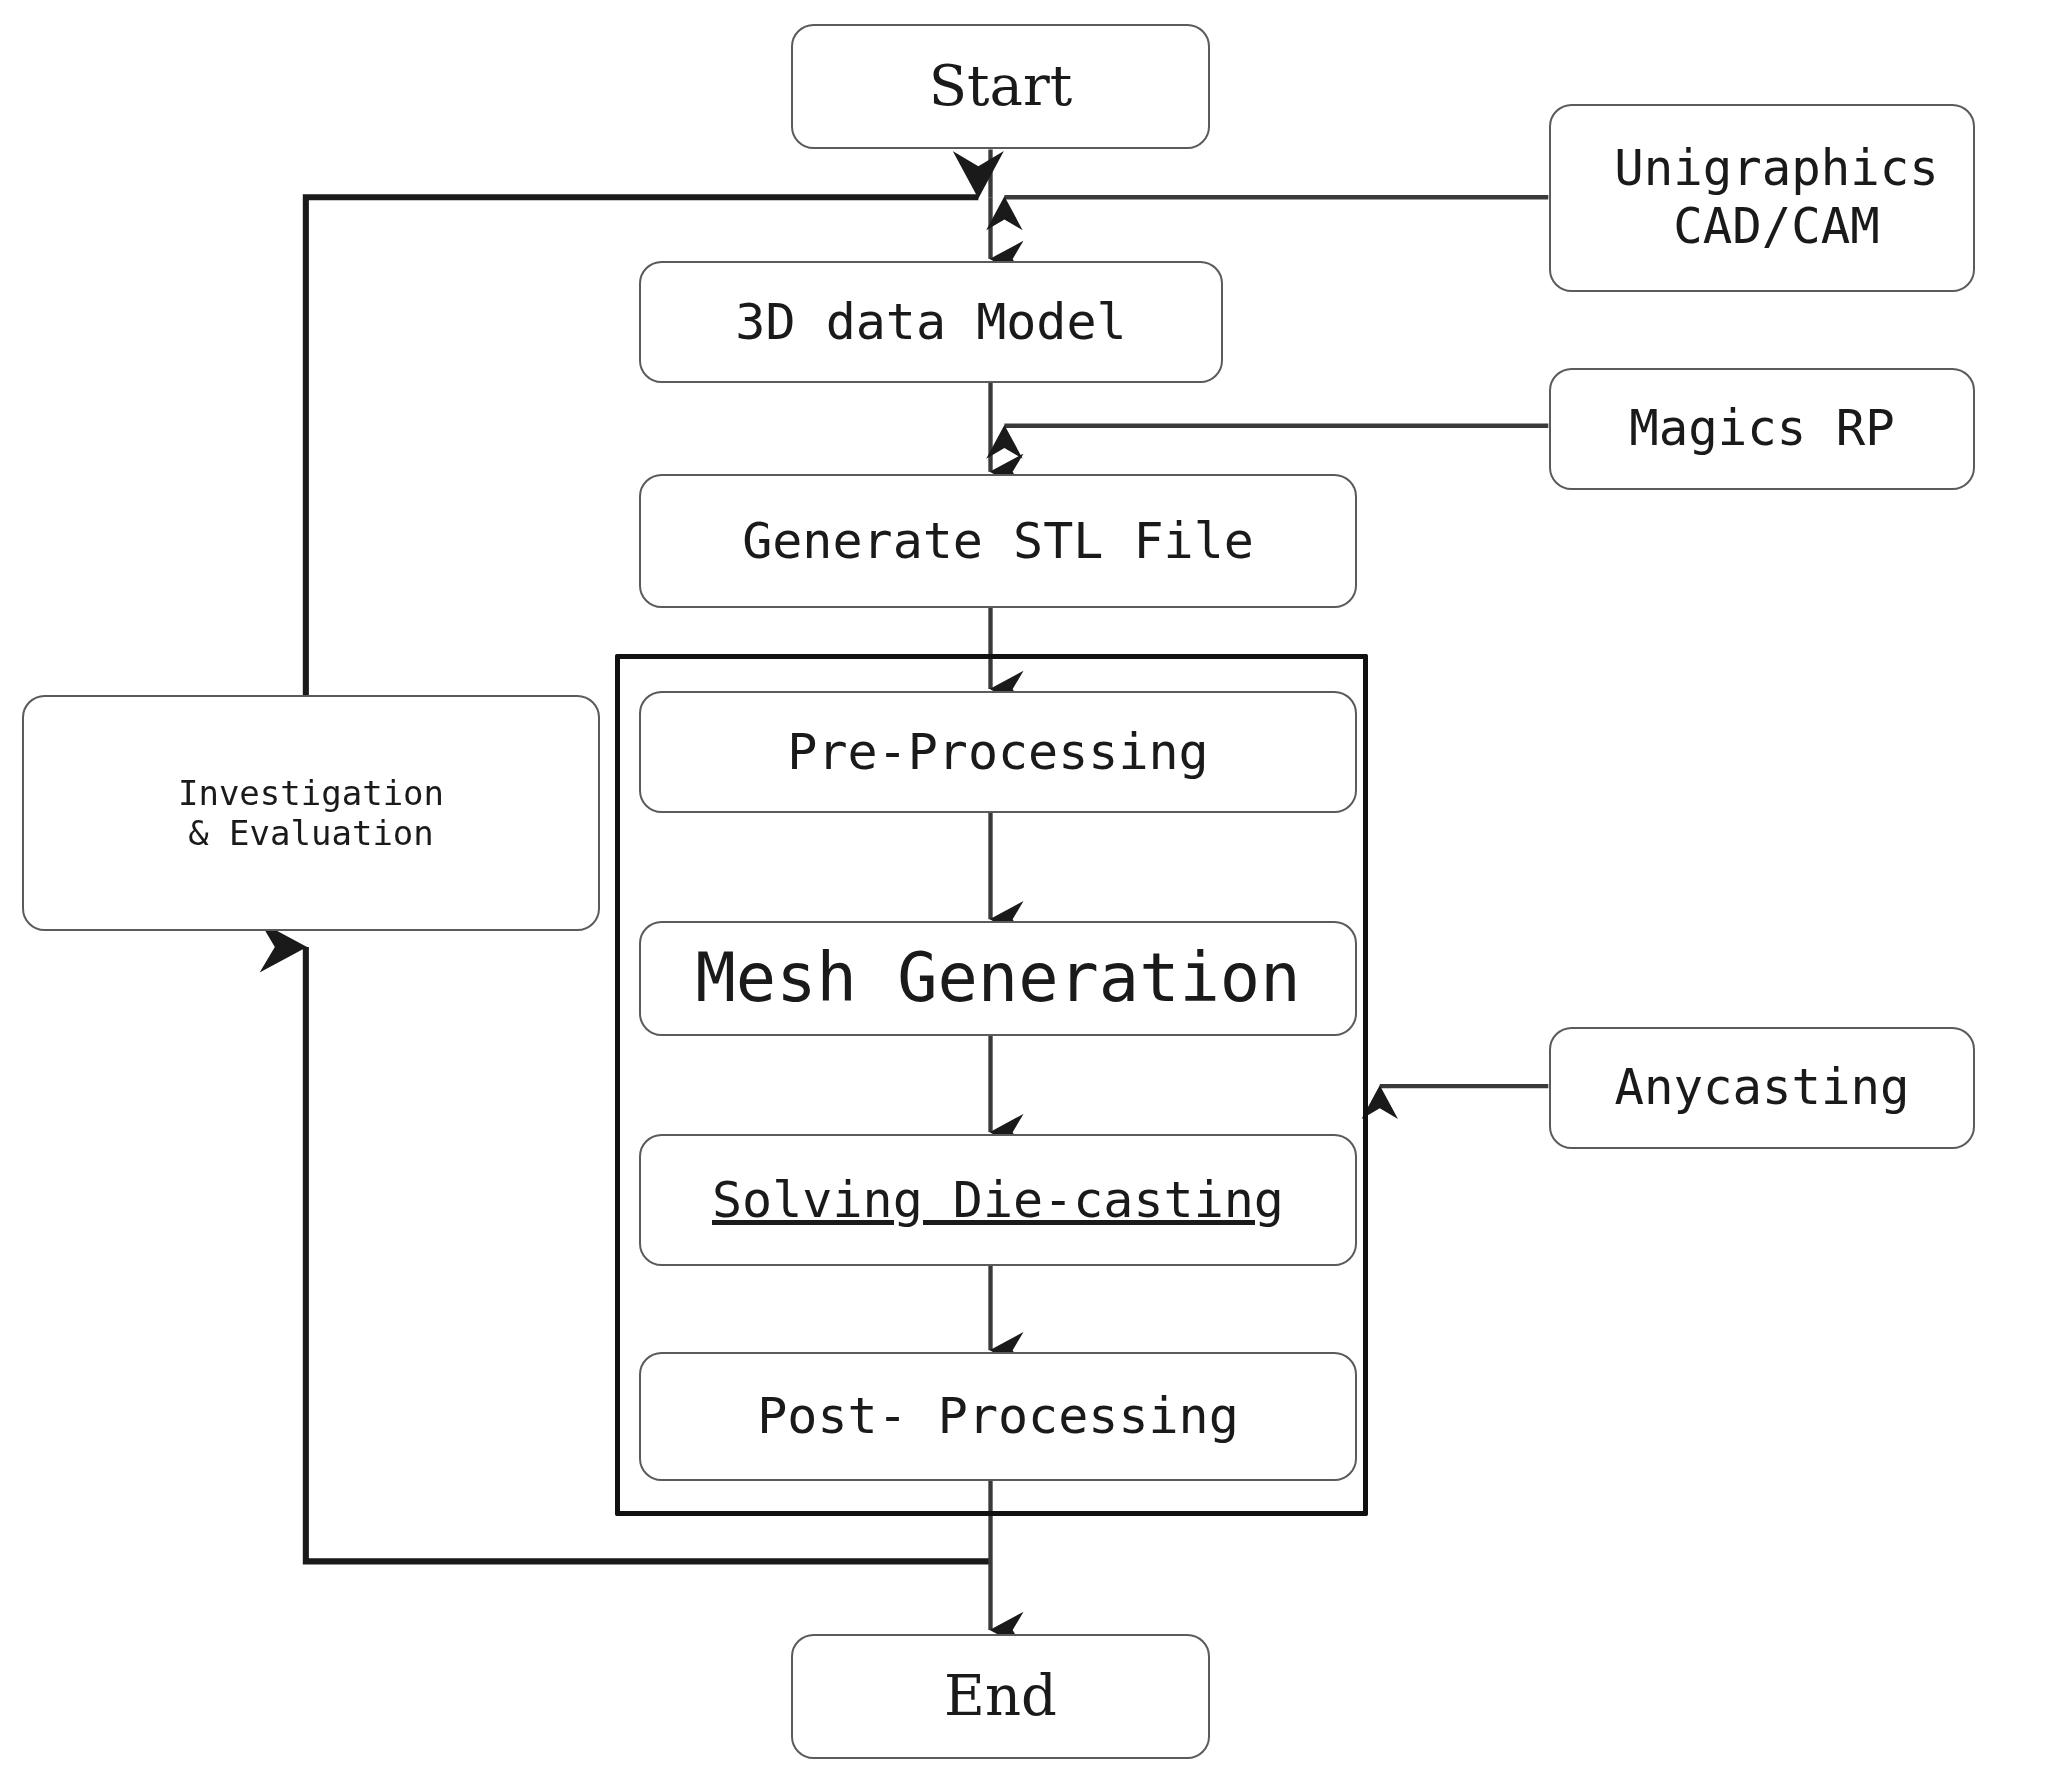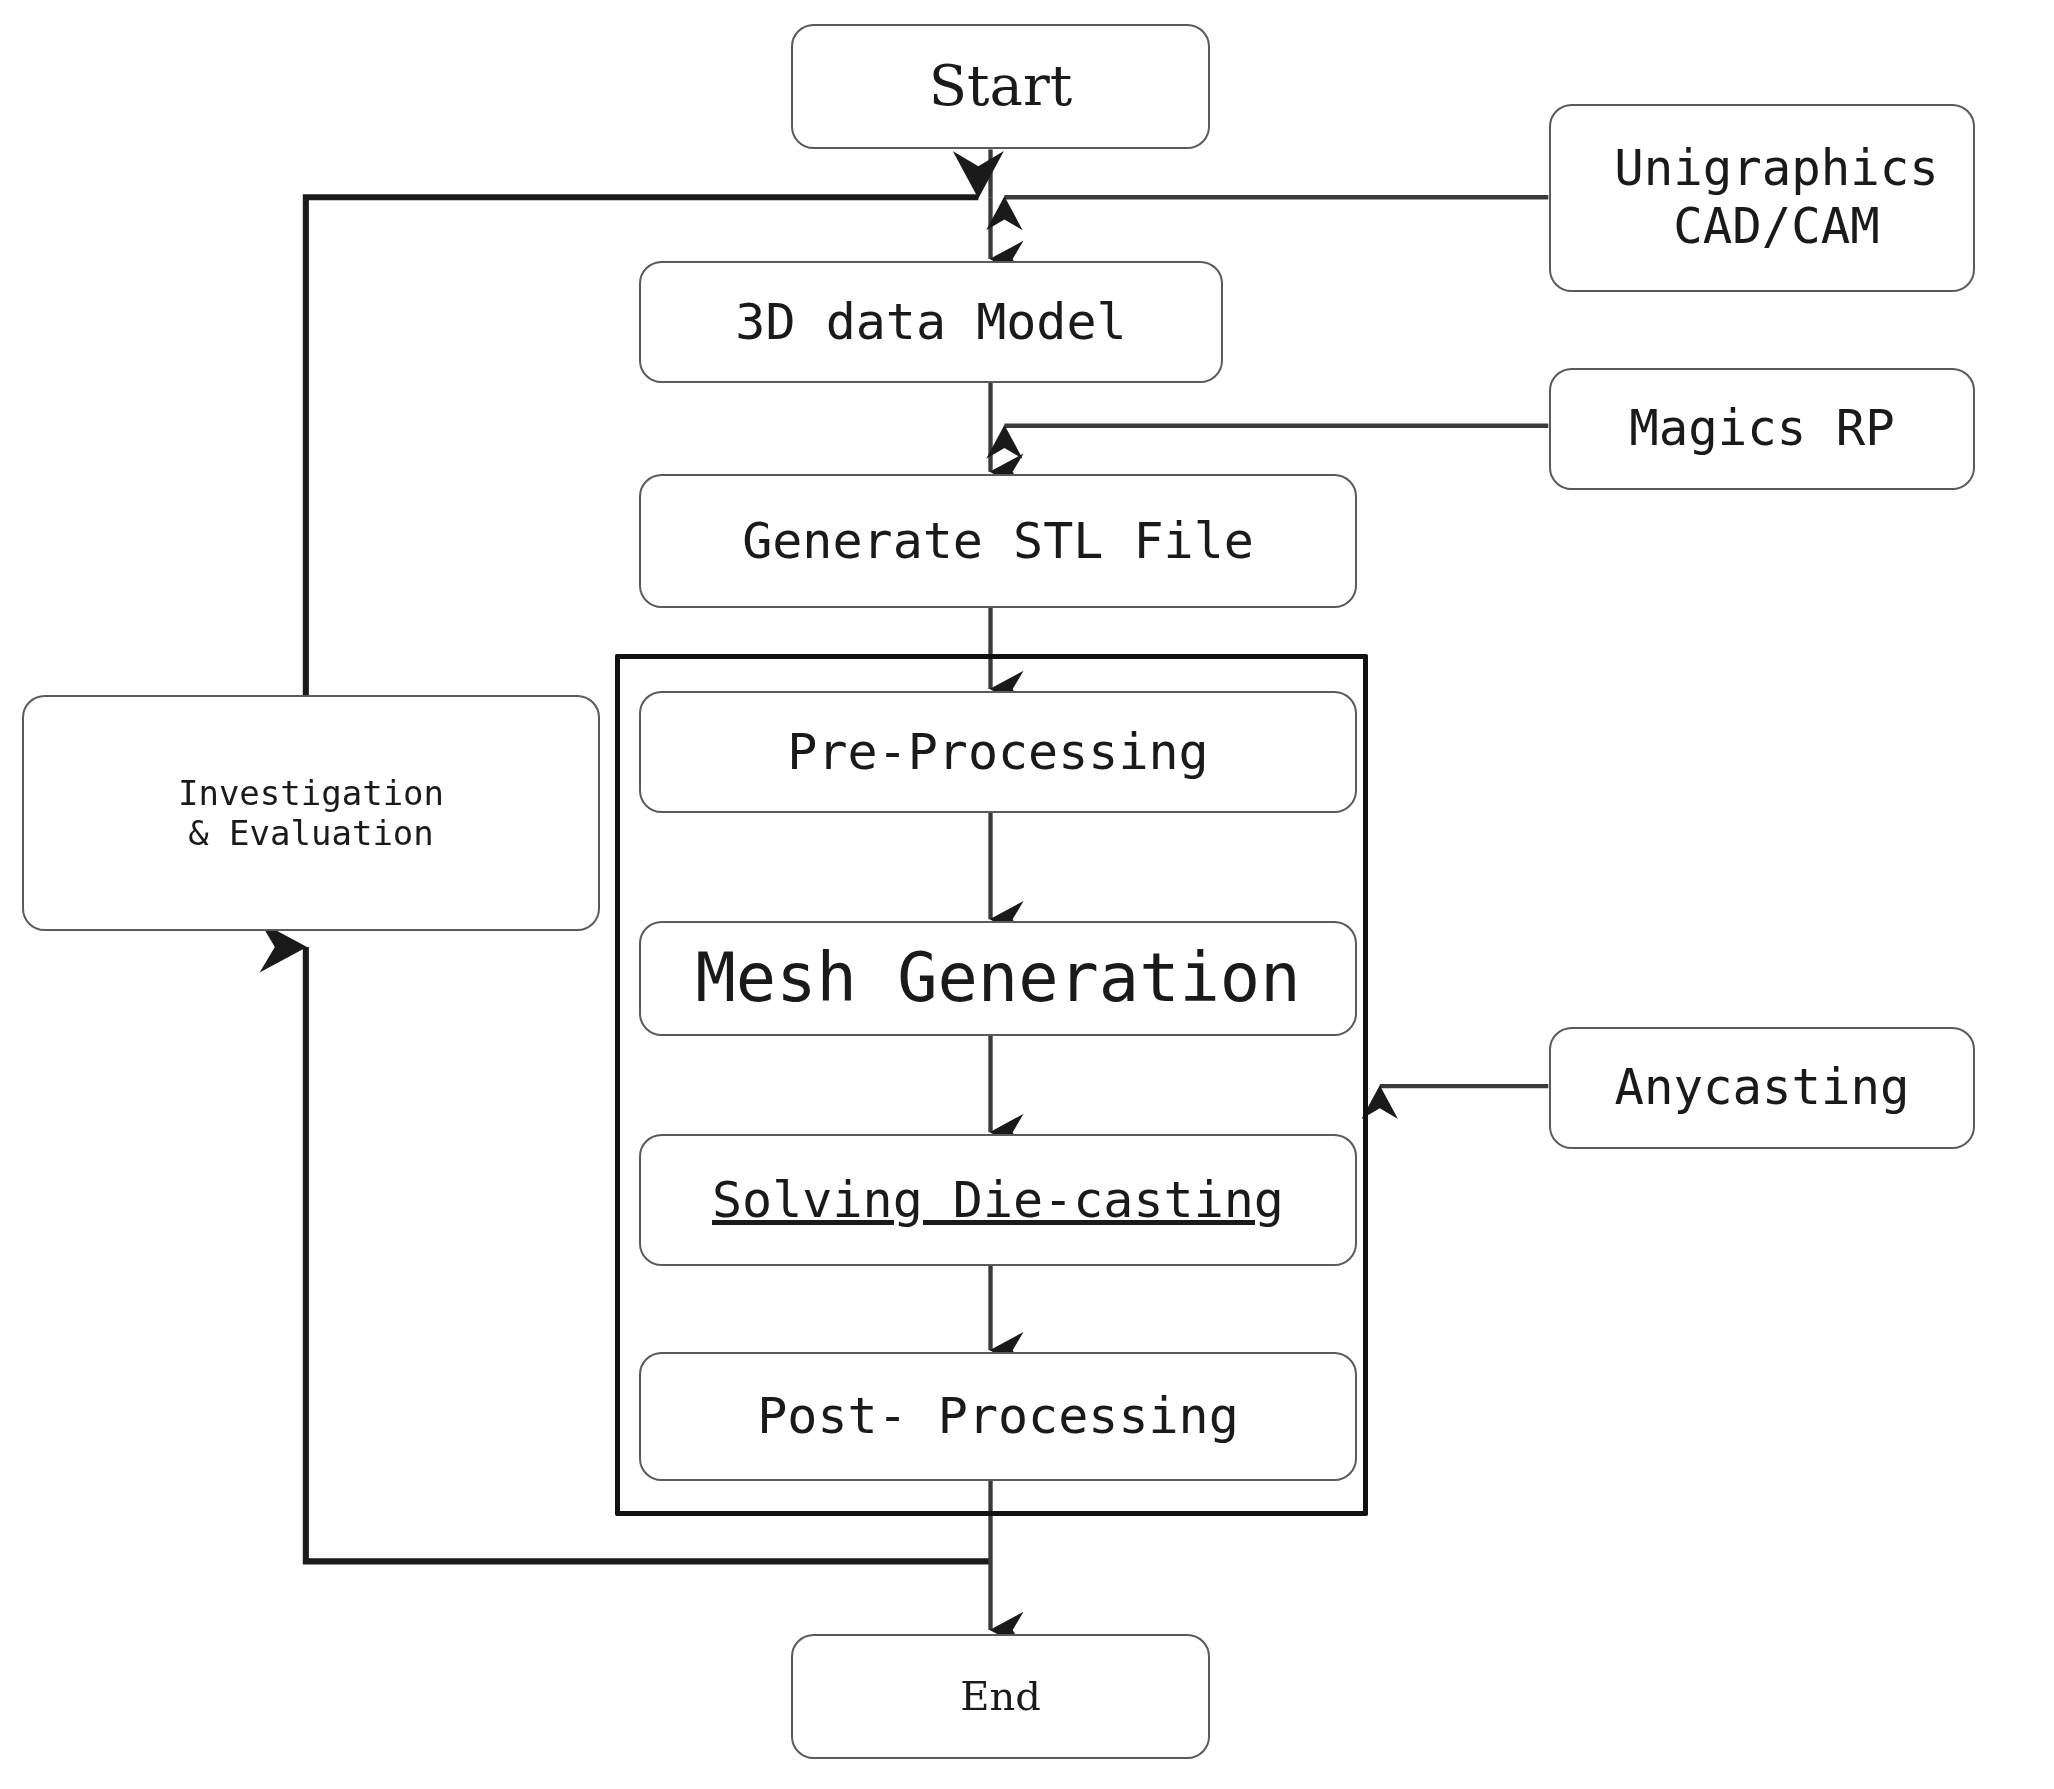--- a/index.html
+++ b/index.html
@@ -142,18 +142,18 @@
   </div>
 
   <div class="node node-mono" style="left:639px; top:1134px; width:718px; height:132px; font-size:50px;text-decoration:underline;">
     <span class="label">Solving Die-casting</span>
   </div>
 
   <div class="node node-mono" style="left:639px; top:1352px; width:718px; height:129px; font-size:50px;">
     <span class="label">Post- Processing</span>
   </div>
 
-  <div class="node node-serif" style="left:791px; top:1634px; width:419px; height:125px; font-size:40px;">
+  <div class="node node-serif" style="left:791px; top:1634px; width:419px; height:125px; font-size:56px;">
     <span class="label">End</span>
   </div>
 
 </div>
 
 
 </body></html>

